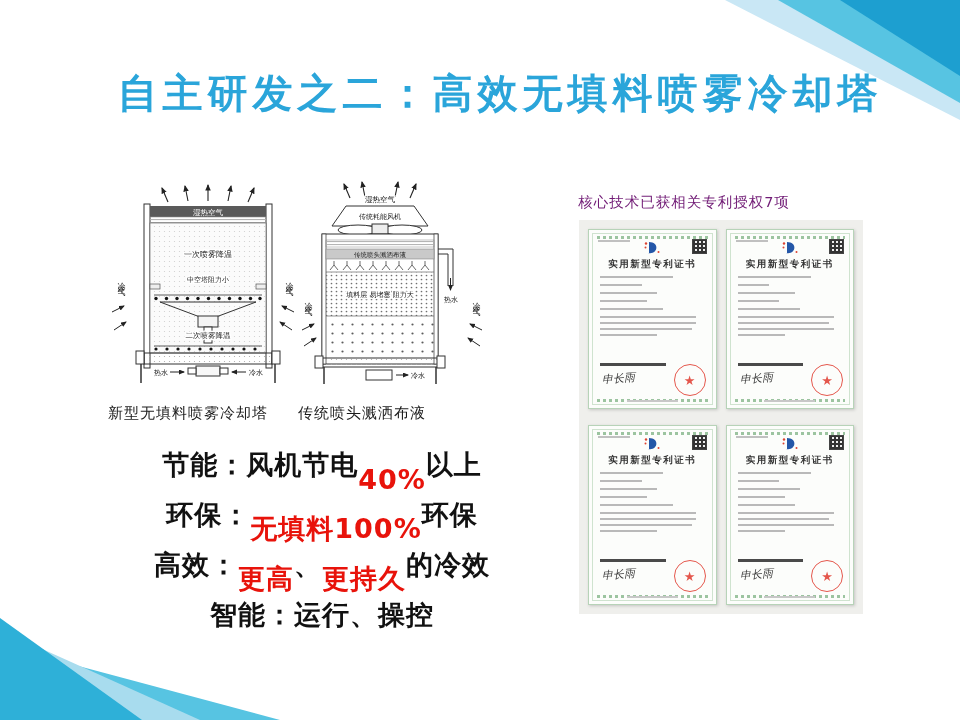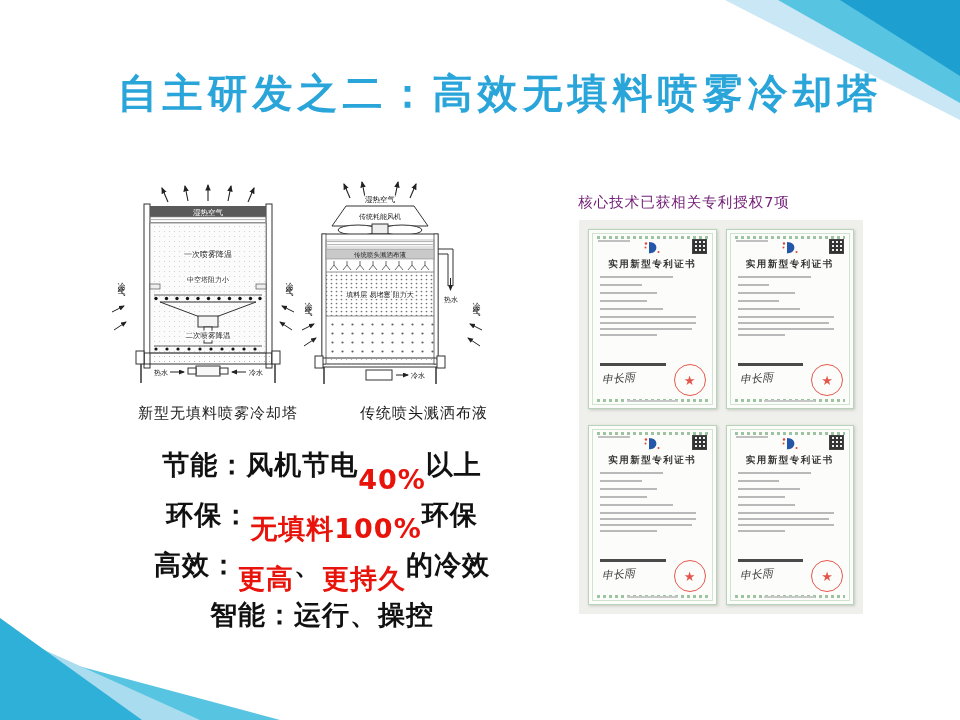--- a/index.html
+++ b/index.html
@@ -23,21 +23,21 @@
     font-size:40px;font-weight:700;letter-spacing:5px;
     color:var(--title-blue,#2aa5da);
     padding-left:20px;
   }
 
   
   .tower{position:absolute;}
   .tower text{font-family:"DejaVu Sans","Liberation Sans",sans-serif;}
   .halo{paint-order:stroke;stroke:#ffffff;stroke-width:2.5px;}
   .caption{
-    position:absolute;width:190px;text-align:right;top:404px;
+    position:absolute;width:190px;text-align:left;top:404px;
     font-size:15px;color:#1a1a1a;letter-spacing:1px;
   }
 
   
   .patents-header{
     position:absolute;left:540px;top:193px;width:288px;text-align:center;
     font-size:14.5px;color:#701a75;letter-spacing:1px;
   }
   .patents-panel{
     position:absolute;left:543px;top:220px;width:284px;height:394px;

